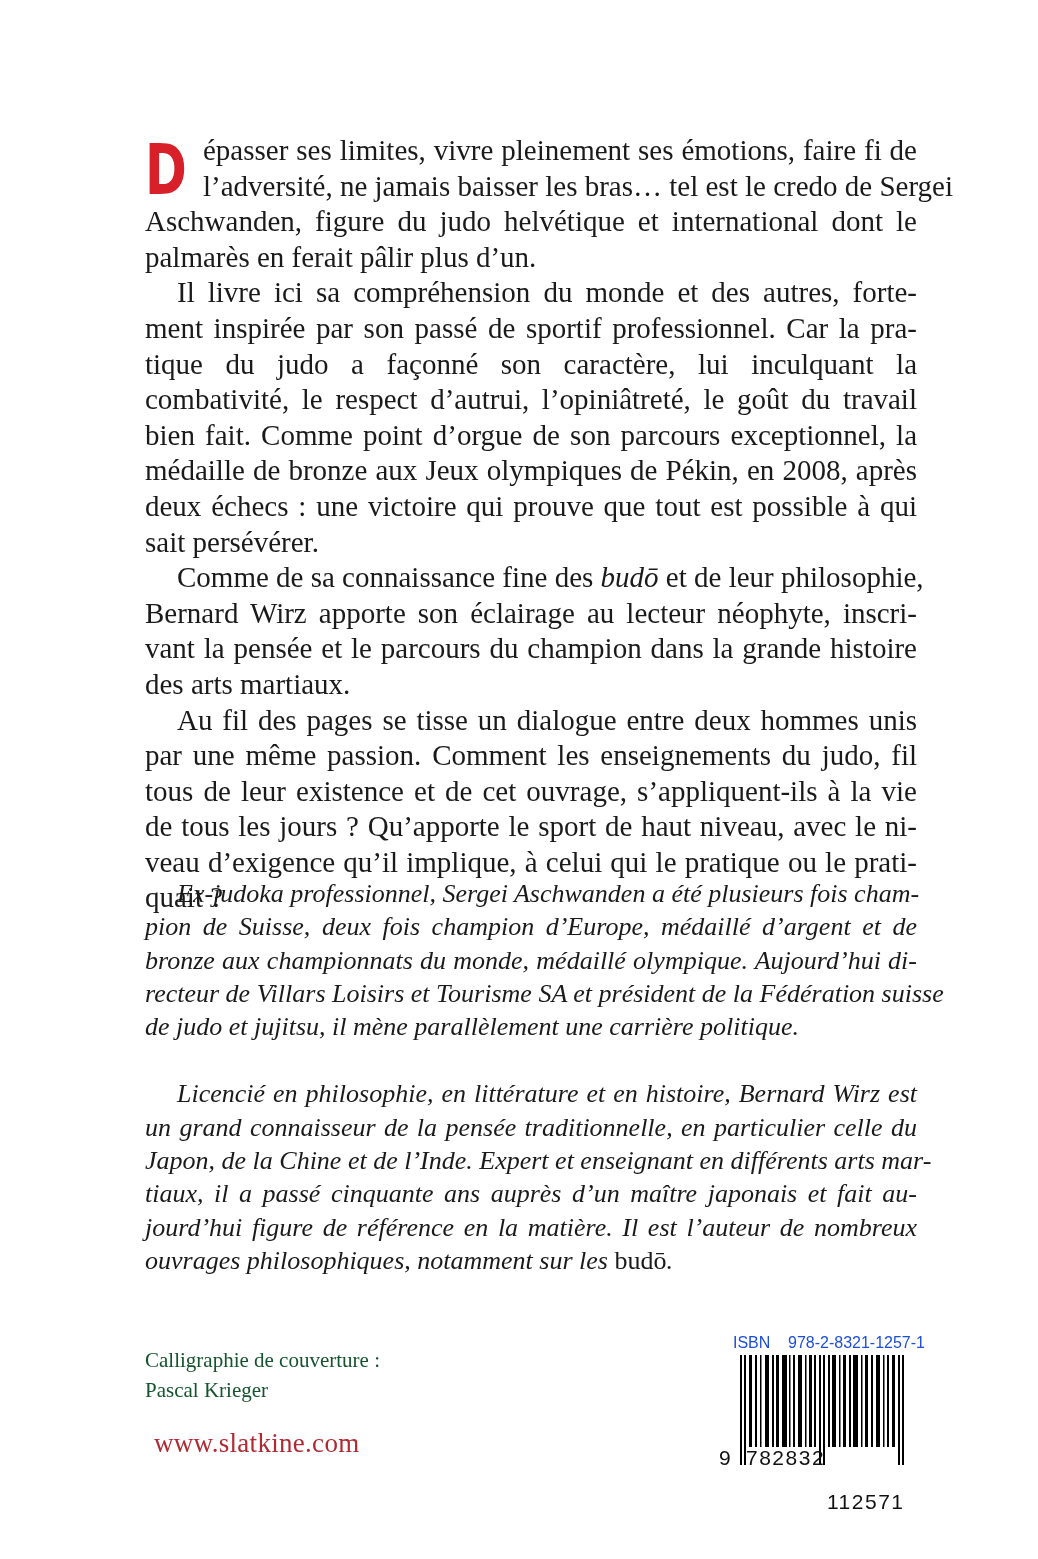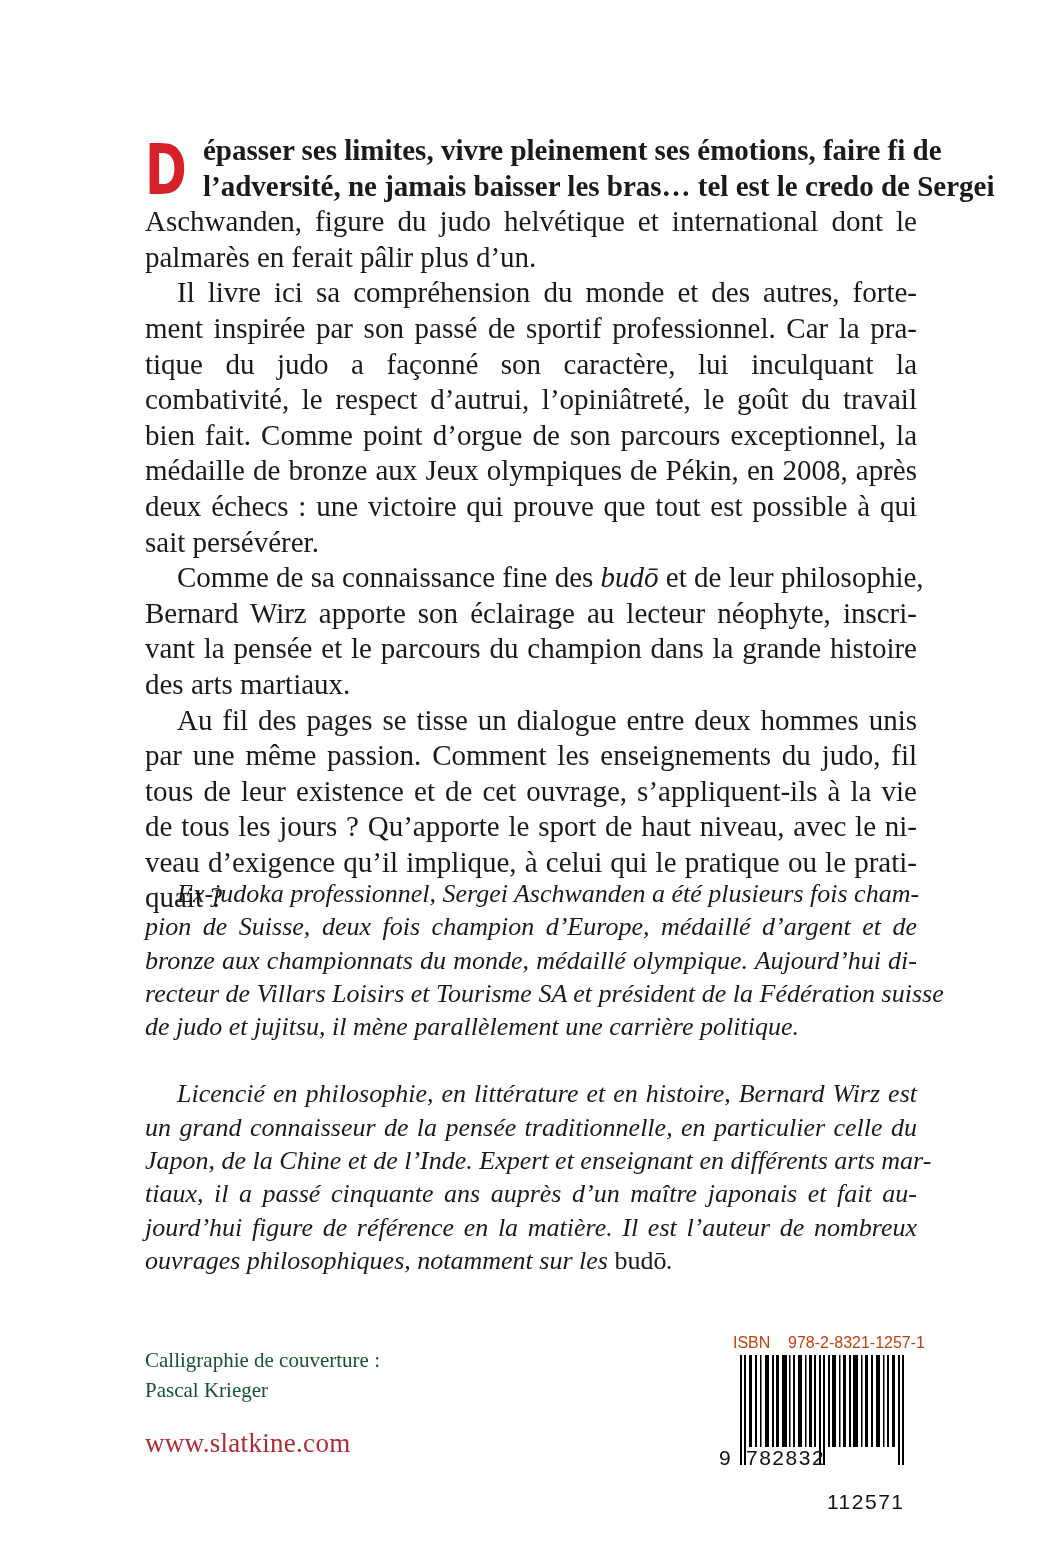--- a/index.html
+++ b/index.html
@@ -6,36 +6,36 @@
   body { width: 1038px; height: 1559px; position: relative; overflow: hidden; color: #1a1a1a; }
   .page { position: absolute; left: 0; top: 0; width: 1038px; height: 1559px; background: #fff; }
   .main { position: absolute; left: 145px; top: 133px; width: 772px;
           font-family: "Liberation Serif", "DejaVu Serif", serif; font-size: 29px; line-height: 35.6px; }
   .line { display: block; white-space: nowrap; text-align: justify; text-align-last: justify; height: 35.6px; }
   .line.last { text-align-last: left; }
   .line.indent { padding-left: 32px; }
   .dropcap { position: absolute; left: 0; top: 6px; width: 52px; height: 62px; color: #d7202a;
              font-family: "DejaVu Sans", sans-serif; font-weight: bold; font-size: 70px; line-height: 62px;
              transform: scaleX(0.72); transform-origin: left top; }
-  .line2 { padding-left: 58px; font-weight: bold; }
+  .line2 { padding-left: 58px; }
   em.it { font-style: italic; }
 
   .bios { position: absolute; left: 145px; top: 877px; width: 772px;
           font-family: "Liberation Serif", "DejaVu Serif", serif; font-style: italic; font-size: 26px; line-height: 33.3px; }
   .bios .line { height: 33.3px; }
   .bios .gap { height: 34px; }
   .upright { font-style: normal; }
 
   .credit { position: absolute; left: 145px; top: 1345px; font-family: "Liberation Serif", "DejaVu Serif", serif;
             font-size: 21px; line-height: 30px; color: #14532d; }
-  .url { position: absolute; left: 145px; top: 1428px; font-family: "Liberation Serif", "DejaVu Serif", serif;
+  .url { position: absolute; left: 154px; top: 1428px; font-family: "Liberation Serif", "DejaVu Serif", serif;
          font-size: 27px; color: #b02a33; letter-spacing: 0.3px; }
 
   .isbn-block { position: absolute; left: 725px; top: 1333px; width: 200px; }
-  .isbn-text { font-family: "Liberation Sans", "DejaVu Sans", sans-serif; font-size: 16px; color: #c2410c;
+  .isbn-text { font-family: "Liberation Sans", "DejaVu Sans", sans-serif; font-size: 16px; color: #1d4ed8;
                display: flex; justify-content: space-between; padding-left: 8px; height: 20px; line-height: 20px; }
   .barcode { position: relative; height: 110px; margin-top: 2px; }
   .barcode svg { position: absolute; left: 0; top: 0; }
 </style>
 </head>
 <body>
 
 <div class="page">
 
   <div class="main">

